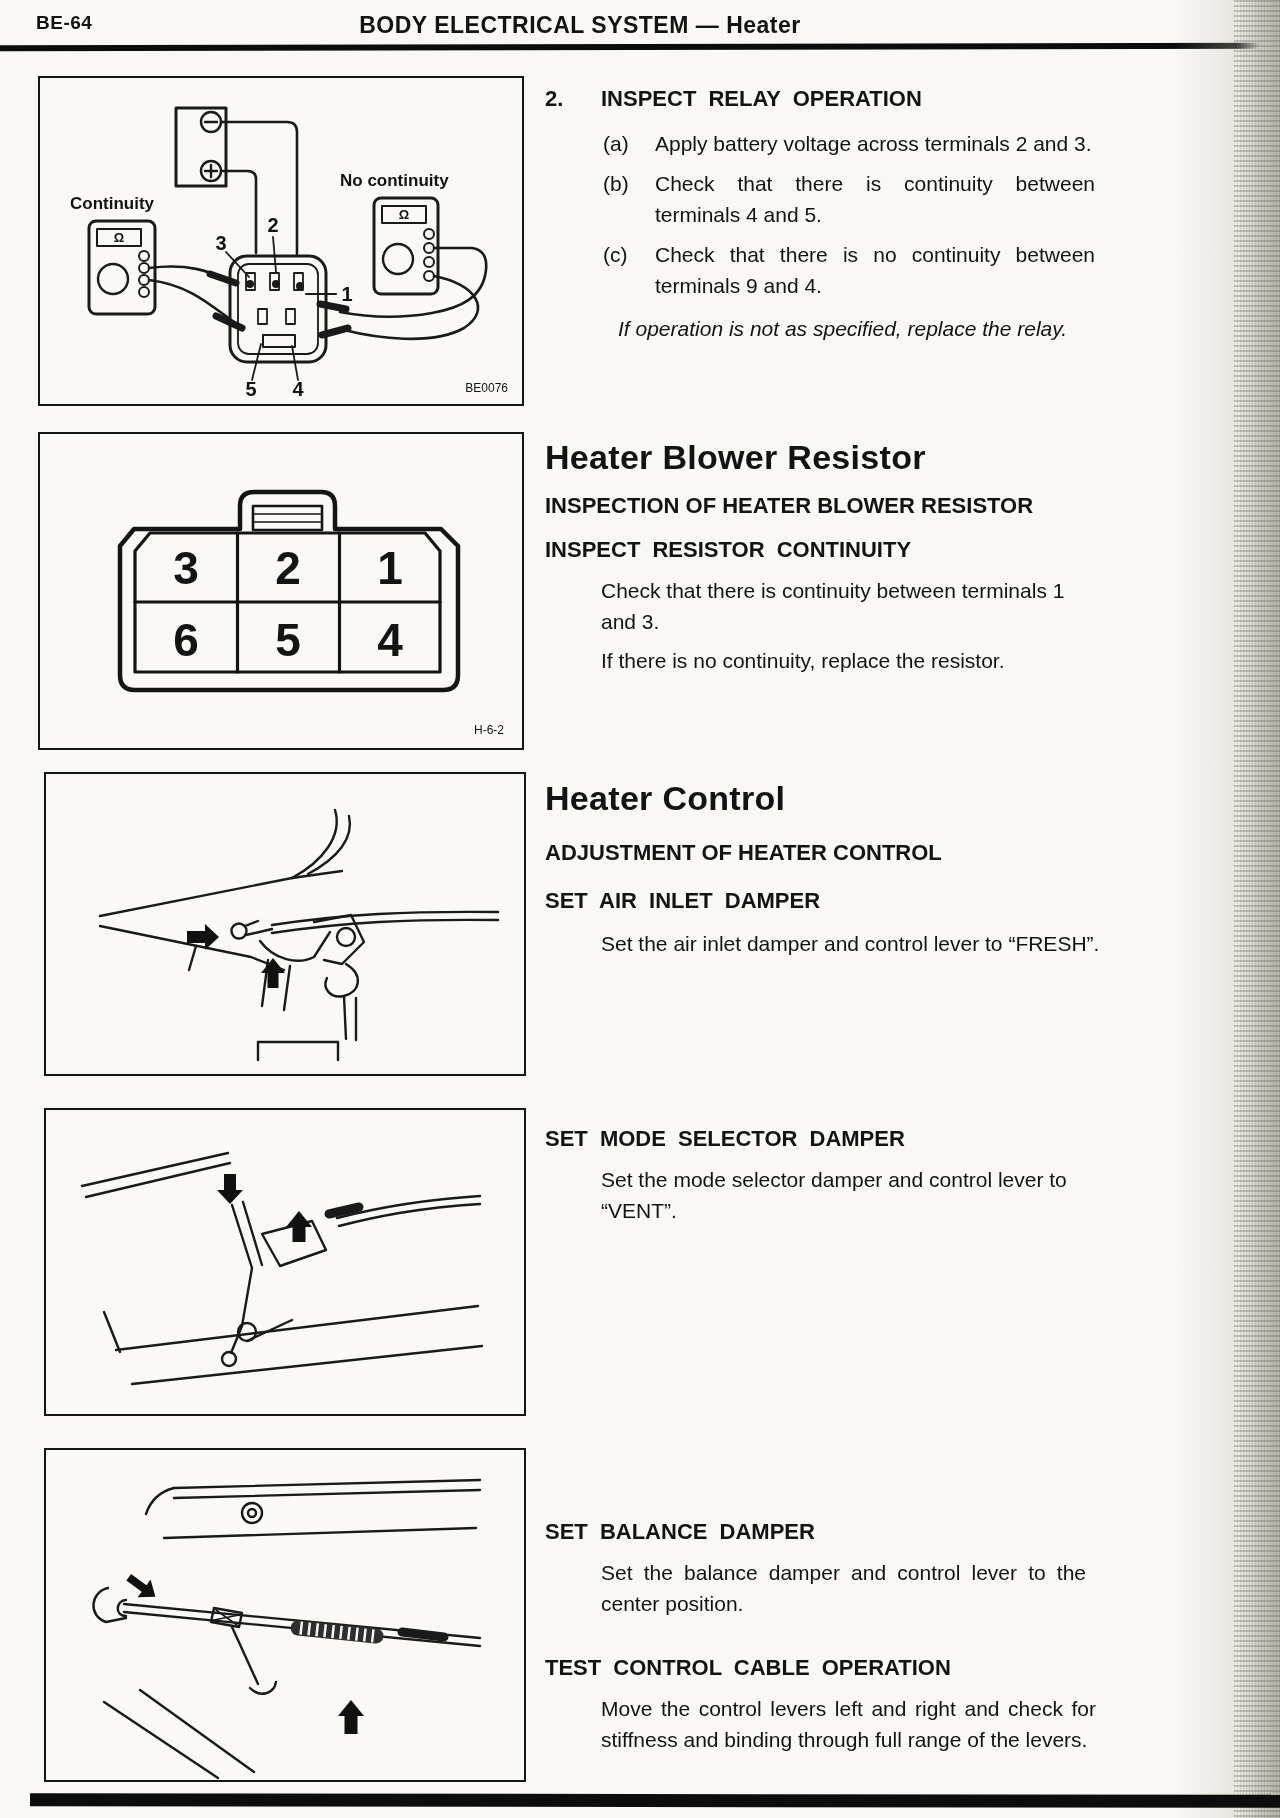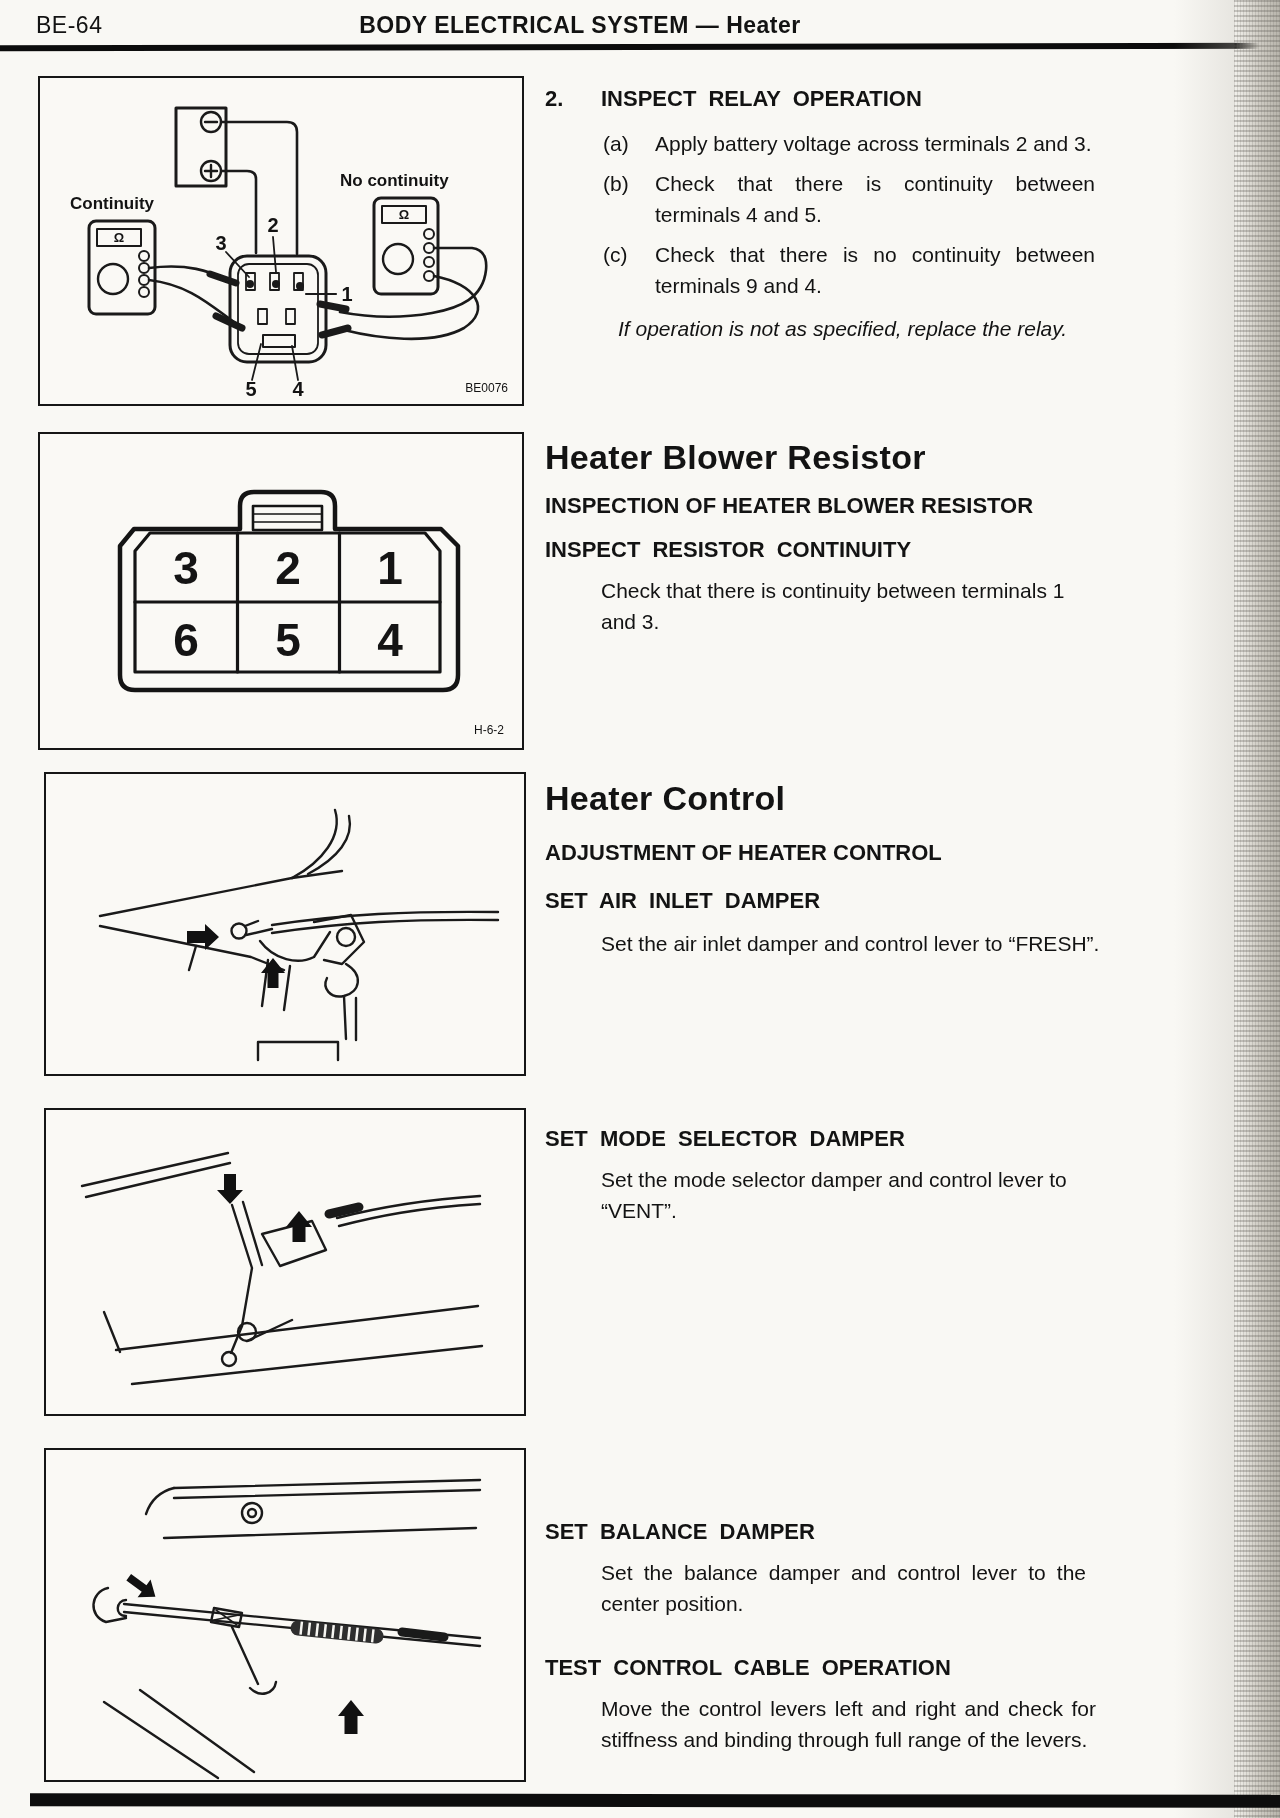--- a/index.html
+++ b/index.html
@@ -5,21 +5,21 @@
   html,body{margin:0;padding:0;}
   body{
     width:1280px;height:1818px;position:relative;
     background:#f9f8f4;
     font-family:"Liberation Sans", sans-serif;
     color:#131313;
     overflow:hidden;
   }
   .abs{position:absolute;}
   
-  .page-number{left:36px;top:12px;font-size:23px;font-weight:normal;letter-spacing:.5px;}
+  .page-number{left:36px;top:12px;font-size:19px;font-weight:bold;letter-spacing:.5px;}
   .page-title{left:160px;top:12px;width:840px;text-align:center;font-size:23px;font-weight:bold;letter-spacing:.5px;}
   .header-rule{left:0;top:44px;width:1280px;height:6px;background:#0c0c0c;transform:rotate(-0.12deg);}
   
   .figbox{border:2.5px solid #161616;background:#faf9f5;}
   #fig-relay{left:38px;top:76px;width:482px;height:326px;}
   #fig-connector{left:38px;top:432px;width:482px;height:314px;}
   #fig-air{left:44px;top:772px;width:478px;height:300px;}
   #fig-mode{left:44px;top:1108px;width:478px;height:304px;}
   #fig-balance{left:44px;top:1448px;width:478px;height:330px;}
   .figbox svg{display:block;width:100%;height:100%;}
@@ -274,20 +274,21 @@
     </div>
   </div>
   <div class="note">If operation is not as specified, replace the relay.</div>
 </div>
 
 <div class="abs col" id="sec-blower">
   <div class="h1">Heater Blower Resistor</div>
   <div class="h2">INSPECTION OF HEATER BLOWER RESISTOR</div>
   <div class="h3 mt16">INSPECT RESISTOR CONTINUITY</div>
   <div class="body-text indent mt12">Check that there is continuity between terminals 1 and 3.</div>
+  <div class="body-text indent mt8">If there is no continuity, replace the resistor.</div>
 </div>
 
 <div class="abs col" id="sec-control">
   <div class="h1">Heater Control</div>
   <div class="h2 mt20">ADJUSTMENT OF HEATER CONTROL</div>
   <div class="h3 mt20">SET AIR INLET DAMPER</div>
   <div class="body-text indent mt14">Set the air inlet damper and control lever to “FRESH”.</div>
 </div>
 
 <div class="abs col" id="sec-mode">

